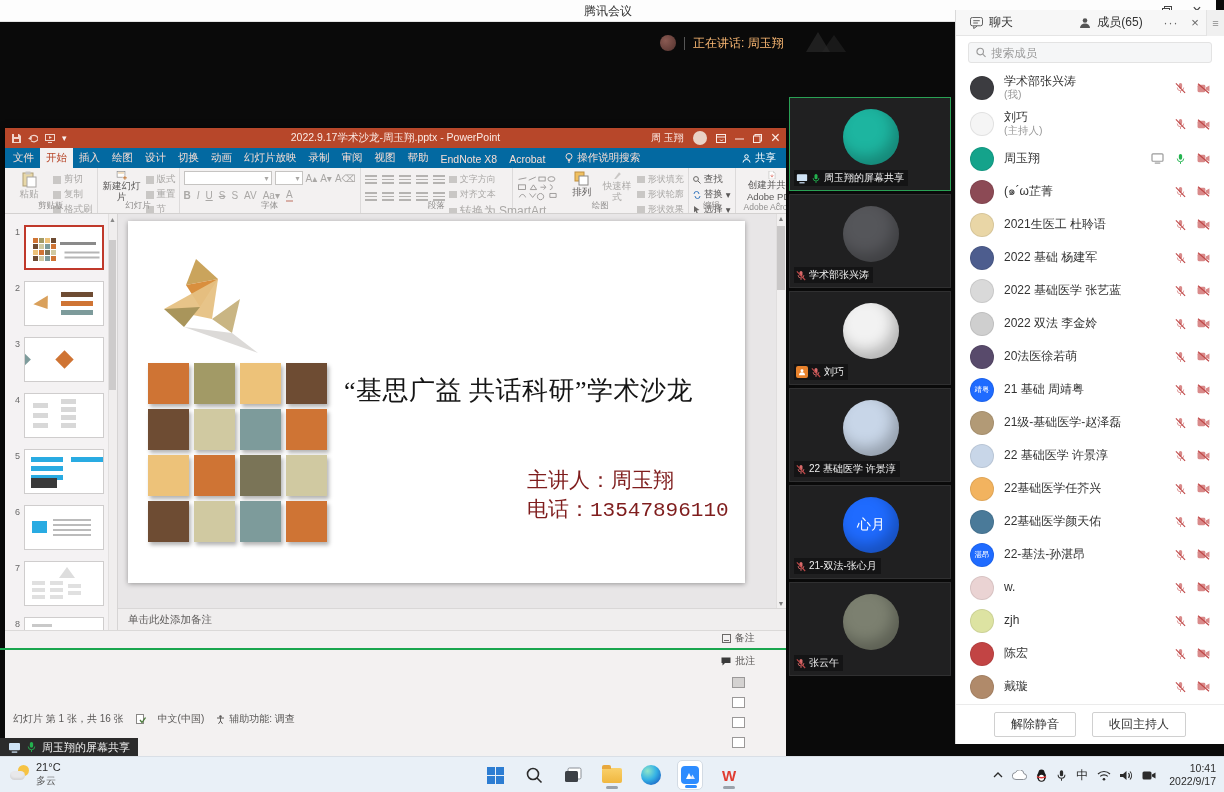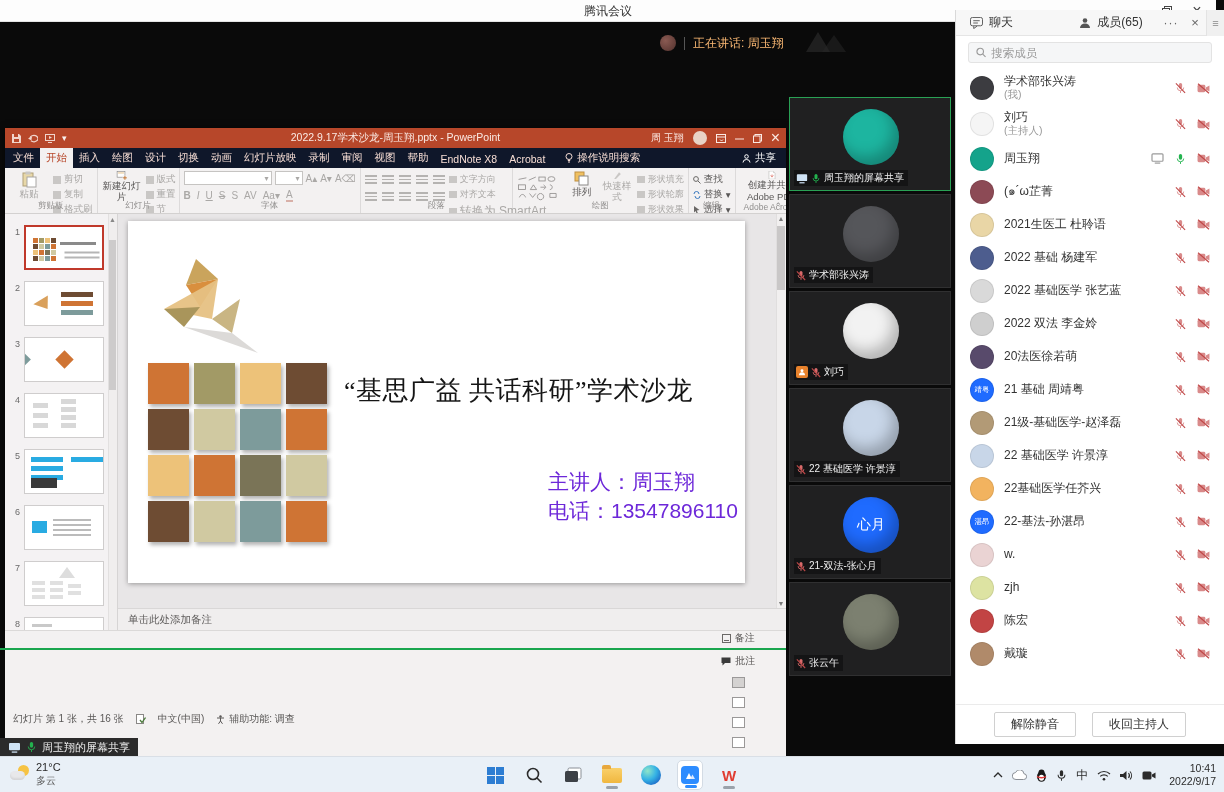--- a/index.html
+++ b/index.html
@@ -39,21 +39,21 @@
   #pptwin { position:absolute; left:5px; top:106px; width:781px; height:520px; display:flex; flex-direction:column; background:#f3f1f1; box-shadow:0 0 6px rgba(0,0,0,.5); }
   #ppt-titlebar { height:20px; background:#b7472a; display:flex; align-items:center; color:#fff; position:relative; flex:0 0 20px; }
   #qat { display:flex; align-items:center; gap:7px; padding-left:7px; }
   #qat .qi { opacity:.92; font-size:9px; line-height:1; color:#fff; }
   #ppt-doc-title { position:absolute; left:0; right:0; text-align:center; font-size:10.5px; color:#fbeae4; pointer-events:none; }
   #ppt-tb-right { margin-left:auto; display:flex; align-items:center; gap:9px; padding-right:6px; z-index:1; }
   #ppt-account { font-size:10px; color:#fbeae4; }
   #ppt-avatar { width:14px; height:14px; border-radius:50%; background:#e9d3c6; }
   .ppt-wbtn { color:#fbeae4; display:flex; align-items:center; }
 
-  #ppt-menubar { height:20px; background:#0f172a; display:flex; align-items:flex-end; flex:0 0 20px; position:relative; }
+  #ppt-menubar { height:20px; background:#0369a1; display:flex; align-items:flex-end; flex:0 0 20px; position:relative; }
   #ptabs { display:flex; align-items:flex-end; padding-left:2px; }
   .ptab { font-size:10.5px; color:#f6ddd4; padding:3px 6px 3px; white-space:nowrap; }
   .ptab-active { background:#f3f1f1; color:#b7472a; }
   #tellme { display:flex; align-items:center; gap:4px; margin-left:14px; padding-bottom:3px; }
   #tellme span { font-size:10.5px; color:#f6ddd4; }
   #ppt-share { margin-left:auto; display:flex; align-items:center; gap:4px; padding:0 10px 3px; }
   #ppt-share span { font-size:10.5px; color:#fff; }
 
   
   #ribbon { height:46px; background:#f3f1f1; border-bottom:1px solid #d3d1d0; display:flex; flex:0 0 46px; position:relative; overflow:hidden; }
@@ -98,21 +98,21 @@
   .k-diagram::after { content:""; position:absolute; left:28px; top:13px; width:38px; height:2px; background:#bbb; box-shadow:0 5px #bbb, 0 10px #bbb, 0 15px #bbb; }
   .k-tree::before { content:""; position:absolute; left:34px; top:5px; width:0; height:0; border-left:8px solid transparent; border-right:8px solid transparent; border-bottom:11px solid #ddd; }
   .k-tree::after { content:""; position:absolute; left:7px; top:19px; width:13px; height:4px; background:#e0e0e0; box-shadow:0 7px #e0e0e0, 0 14px #e0e0e0, 18px 0 #e0e0e0, 18px 7px #e0e0e0, 18px 14px #e0e0e0, 36px 3px #e0e0e0, 36px 10px #e0e0e0; }
   .k-top { height:13px !important; border-bottom:none !important; }
   .k-top::before { content:""; position:absolute; left:7px; top:6px; width:20px; height:3px; background:#c9c9c9; }
 
   #editor-col { flex:1; display:flex; flex-direction:column; }
   #slidearea { position:relative; flex:0 0 394px; background:#e8e6e7; overflow:hidden; }
   #slide { position:absolute; left:10px; top:7px; width:617px; height:362px; background:#fff; box-shadow:0 1px 5px rgba(0,0,0,.35); }
   #slide-title { position:absolute; left:216px; top:152px; width:420px; font-family:"Liberation Serif", serif; font-size:26px; color:#151515; letter-spacing:.5px; }
-  #slide-sub { position:absolute; left:420px; top:246px; font-family:Liberation Sans, sans-serif; font-size:21px; color:#6d28d9; line-height:29px; }
+  #slide-sub { position:absolute; left:399px; top:246px; font-family:Liberation Mono, monospace; font-size:21px; color:#7f1d1d; line-height:29px; }
   #sgrid { position:absolute; left:20px; top:142px; display:grid; grid-template-columns:repeat(4,41px); grid-auto-rows:41px; gap:5px; }
   .sq { width:41px; height:41px; box-shadow:2px 3px 4px rgba(0,0,0,.3); }
   #bird { position:absolute; left:28px; top:36px; }
   #sa-scroll { position:absolute; right:0; top:0; bottom:0; width:10px; background:#f1efef; border-left:1px solid #e0dede; }
   #sa-thumb { position:absolute; right:1px; top:12px; width:8px; height:64px; background:#c9c7c7; }
   .sa-arr { position:absolute; right:1px; font-size:7px; color:#7a7a7a; width:8px; text-align:center; }
 
   #notesbar { flex:0 0 22px; background:#f0eeee; border-top:1px solid #d9d7d7; display:flex; align-items:center; }
   #notesbar span { font-size:10.5px; color:#5f5d5c; padding-left:10px; }
 
@@ -1106,20 +1106,43 @@
             <line x1="1" y1="1" x2="11" y2="11.4" stroke="#c04848" stroke-width="1.2"></line>
           </svg>
           <svg width="13" height="11" viewBox="0 0 14 12" style="color:#d98a8a">
             <rect x="0.5" y="2" width="8.5" height="8" rx="1.5" fill="currentColor"></rect>
             <path d="M9.5 5 13.5 2.6v6.8L9.5 7z" fill="currentColor"></path>
             <line x1="1" y1="0.8" x2="13" y2="11.2" stroke="#c04848" stroke-width="1.3"></line>
           </svg>
         </span>
       </div>
 
+      <div class="m-row">
+        <span class="m-avatar" style="background: rgb(74, 122, 153);">
+          <i class="m-avtext"></i>
+        </span>
+        <span class="m-names">
+          <span class="m-name">22基础医学颜天佑</span>
+
+        </span>
+        <span class="m-icons">
+
+          <svg width="11" height="12" viewBox="0 0 12 12" style="color:#d98a8a">
+            <rect x="4.2" y="0.6" width="3.6" height="6.2" rx="1.8" fill="currentColor"></rect>
+            <path d="M2.5 5.5a3.5 3.5 0 0 0 7 0" fill="none" stroke="currentColor"></path>
+            <line x1="6" y1="9.2" x2="6" y2="11.4" stroke="currentColor"></line>
+            <line x1="1" y1="1" x2="11" y2="11.4" stroke="#c04848" stroke-width="1.2"></line>
+          </svg>
+          <svg width="13" height="11" viewBox="0 0 14 12" style="color:#d98a8a">
+            <rect x="0.5" y="2" width="8.5" height="8" rx="1.5" fill="currentColor"></rect>
+            <path d="M9.5 5 13.5 2.6v6.8L9.5 7z" fill="currentColor"></path>
+            <line x1="1" y1="0.8" x2="13" y2="11.2" stroke="#c04848" stroke-width="1.3"></line>
+          </svg>
+        </span>
+      </div>
 
       <div class="m-row">
         <span class="m-avatar" style="background: rgb(31, 107, 255);">
           <i class="m-avtext">湛昂</i>
         </span>
         <span class="m-names">
           <span class="m-name">22-基法-孙湛昂</span>
 
         </span>
         <span class="m-icons">

